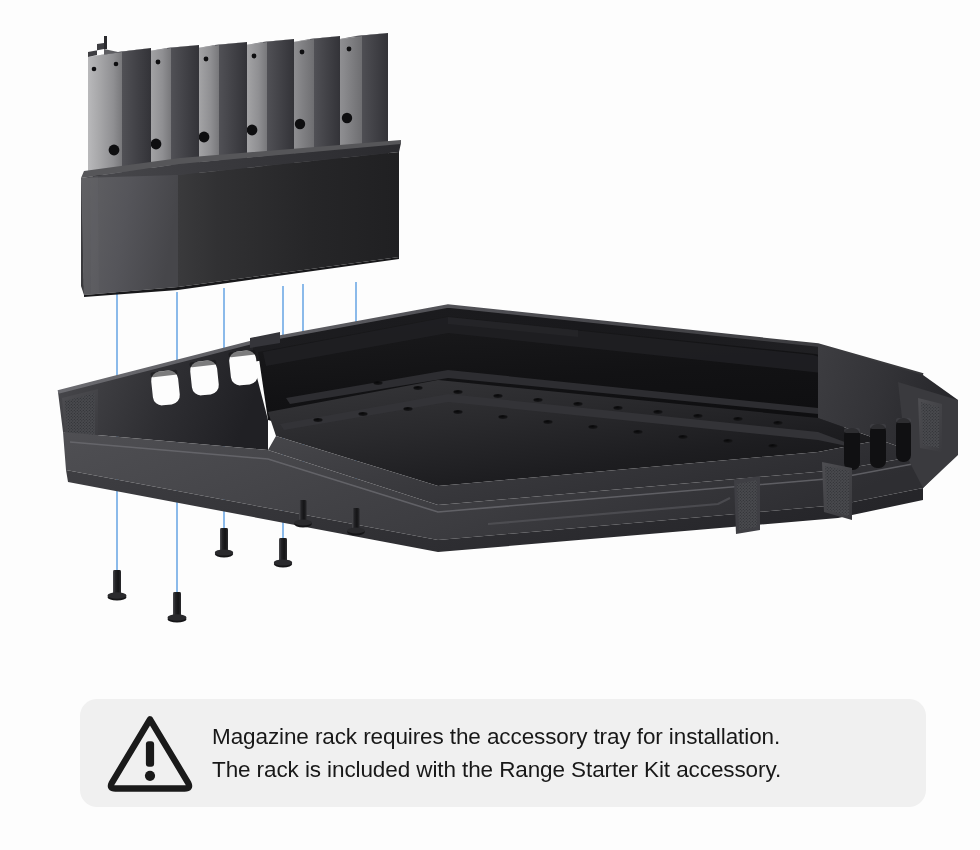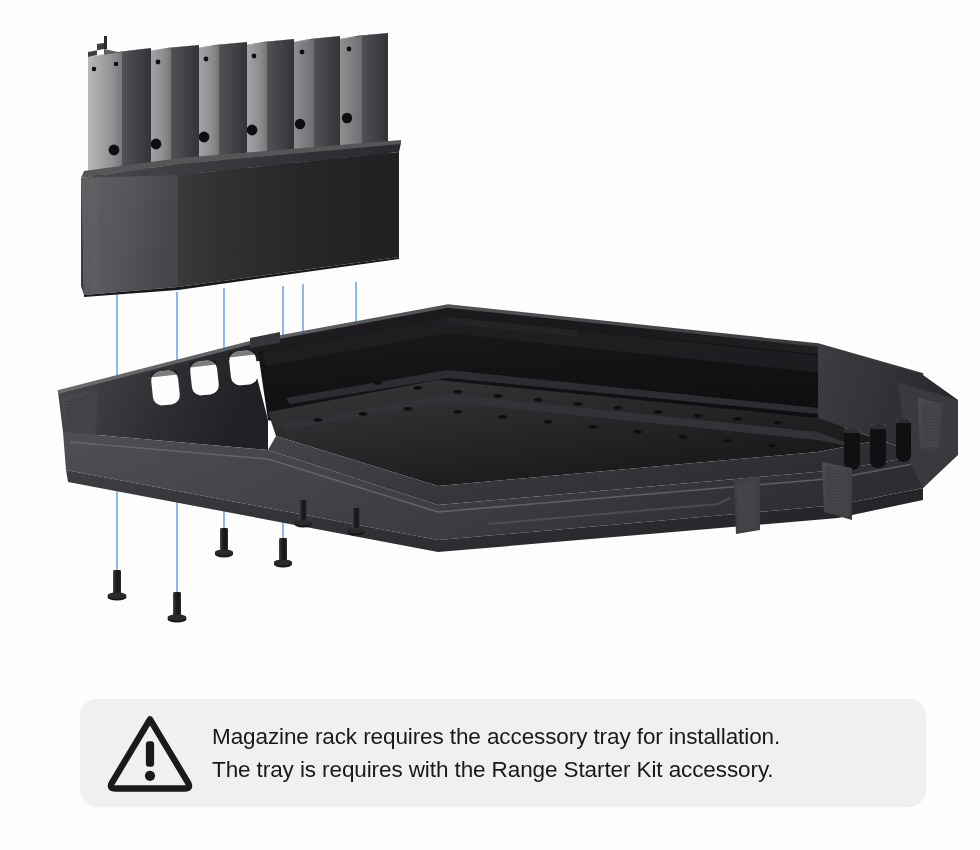--- a/index.html
+++ b/index.html
@@ -384,17 +384,17 @@
   <div class="notice">
     <div class="notice-icon">
       <svg viewBox="0 0 100 90" width="92" height="82" xmlns="http://www.w3.org/2000/svg">
         <path d="M50 8 L92 78 Q95 84 88 84 L12 84 Q5 84 8 78 Z" fill="none" stroke="#1a1a1a" stroke-width="7" stroke-linejoin="round"></path>
         <rect x="45.5" y="32" width="9" height="28" rx="3.2" fill="#1a1a1a"></rect>
         <circle cx="50" cy="70" r="5.6" fill="#1a1a1a"></circle>
       </svg>
     </div>
     <div class="notice-text">
       <div>Magazine rack requires the accessory tray for installation.</div>
-      <div>The tray is requires with the Range Starter Kit accessory.</div>
+      <div>The rack is included with the Range Starter Kit accessory.</div>
     </div>
   </div>
 
 </div>
 
 </body></html>

